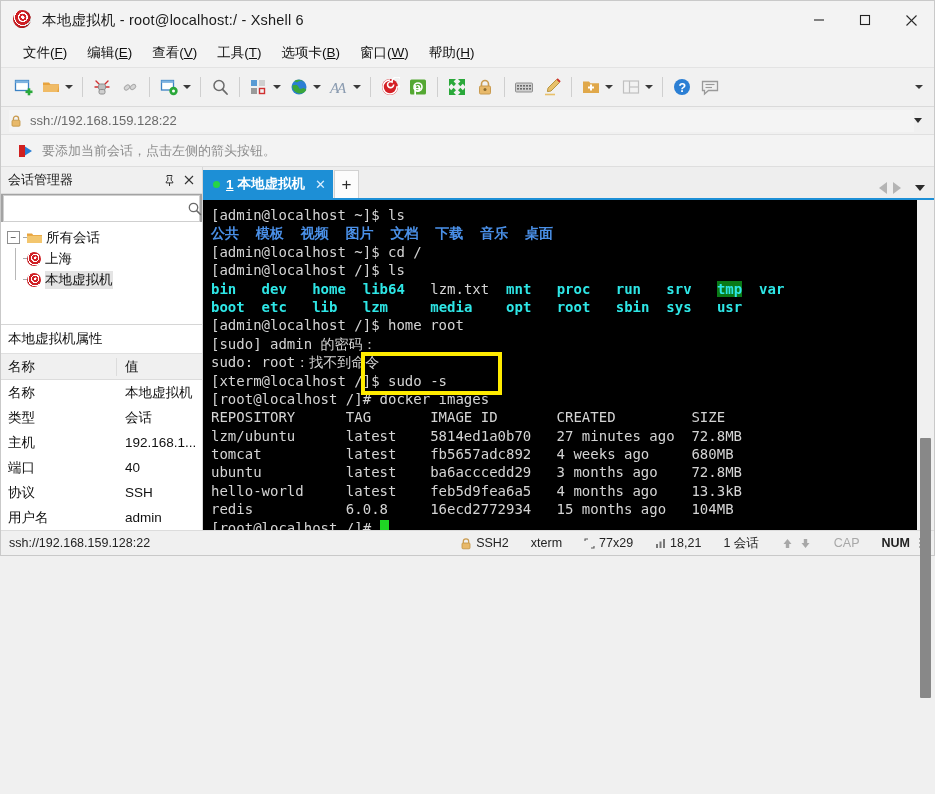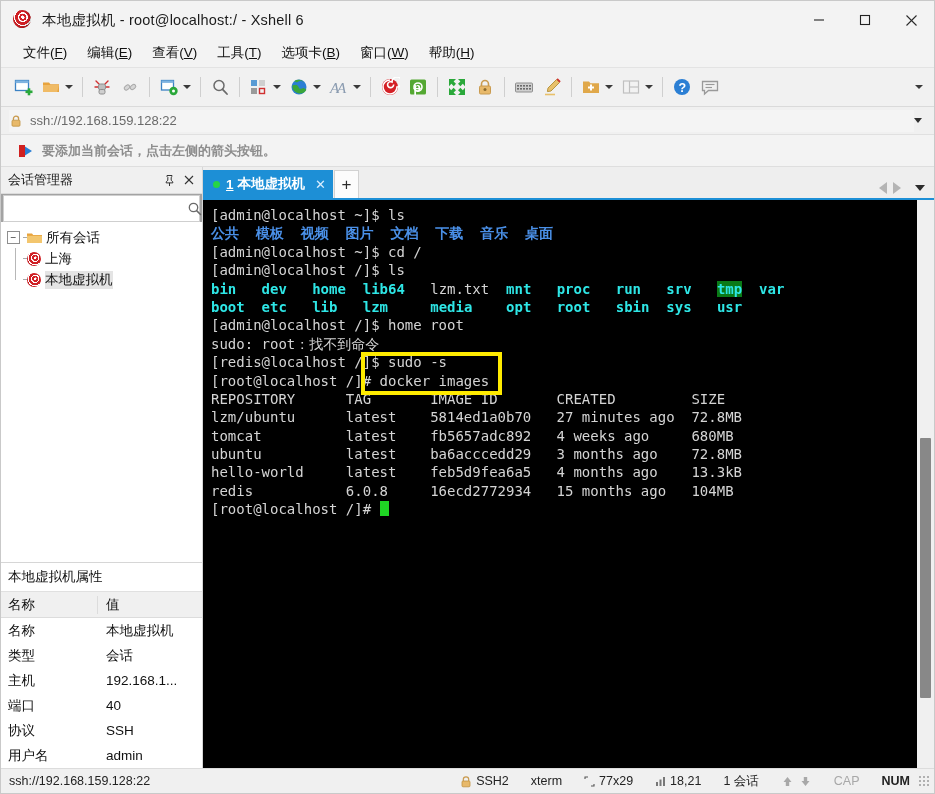--- a/index.html
+++ b/index.html
@@ -4,21 +4,21 @@
 <style>
   html,body{margin:0;padding:0;}
   body{
     width:935px;height:794px;overflow:hidden;
     background:#f0f0f0;
     font-family:"Liberation Sans","DejaVu Sans",sans-serif;
     font-size:13px;color:#1a1a1a;
     -webkit-font-smoothing:antialiased;
   }
   .app{
-    position:relative;width:935px;height:794px;
+    position:relative;width:935px;height:556px;
     background:#f3f3f3;
     border:1px solid #c9c9c9;
     box-sizing:border-box;
     display:flex;flex-direction:column;
   }
 
   
   .titlebar{
     height:38px;display:flex;align-items:center;
     background:#f3f3f3;flex:none;
@@ -84,21 +84,21 @@
   .addr-caret{
     width:0;height:0;border-left:4.5px solid transparent;border-right:4.5px solid transparent;
     border-top:5px solid #2f2f2f;margin-right:12px;
   }
 
   
   .noticebar{
     height:31px;background:#f3f3f3;display:flex;align-items:center;flex:none;
     border-bottom:1px solid #dedede;
   }
-  .notice-text{font-size:13px;color:#8d8d8d;margin-left:7px;font-weight:bold;}
+  .notice-text{font-size:13px;color:#8d8d8d;margin-left:7px;}
 
   
   .body{flex:1;display:flex;min-height:0;background:#f0f0f0;}
 
   
   .leftpanel{
     width:201px;flex:none;display:flex;flex-direction:column;
     background:#a3a3a3;border-right:1px solid #d6d6d6;min-height:0;
   }
   .panel-head{
@@ -139,21 +139,21 @@
   .tlabel.sel{background:#e4e4e4;}
 
   
   .prophead{
     height:28px;flex:none;display:flex;align-items:center;background:#fff;
     border-top:1px solid #d6d6d6;
     text-align:right;
   }
   .prophead span{font-size:13.5px;margin-left:7px;color:#111;}
   .propgrid{flex:none;background:#fff;border-top:1px solid #e0e0e0;}
-  .prow{display:flex;height:25px;align-items:center;font-size:13.5px;}
+  .prow{display:flex;height:25px;align-items:center;font-size:13.5px;gap:19px;}
   .prow.header{background:#f0f0f0;border-bottom:1px solid #dcdcdc;}
   .pcol1{width:96px;padding-left:7px;box-sizing:border-box;color:#111;}
   .pcol2{flex:1;padding-left:8px;box-sizing:border-box;color:#111;border-left:1px solid transparent;}
   .prow.header .pcol2{border-left:1px solid #dcdcdc;}
 
   
   .rightpanel{flex:1;display:flex;flex-direction:column;min-width:0;background:#f0f0f0;}
   .tabbar{
     height:31px;flex:none;display:flex;align-items:flex-end;background:#eeeeee;
     position:relative;
@@ -644,22 +644,23 @@
           <div class="ln"><span class="c-white">[admin@localhost ~]$ ls</span></div>
           <div class="ln"><span class="c-dirblue">公共  模板  视频  图片  文档  下载  音乐  桌面</span></div>
           <div class="ln"><span class="c-white">[admin@localhost ~]$ cd /</span></div>
           <div class="ln"><span class="c-white">[admin@localhost /]$ ls</span></div>
 
           <div class="ln"><span class="c-cyanb">bin</span><span class="c-white">   </span><span class="c-cyanb">dev</span><span class="c-white">   </span><span class="c-cyanb">home</span><span class="c-white">  </span><span class="c-cyanb">lib64</span><span class="c-white">   </span><span class="c-white">lzm.txt</span><span class="c-white">  </span><span class="c-cyanb">mnt</span><span class="c-white">   </span><span class="c-cyanb">proc</span><span class="c-white">   </span><span class="c-cyanb">run</span><span class="c-white">   </span><span class="c-cyanb">srv</span><span class="c-white">   </span><span class="c-tmp">tmp</span><span class="c-white">  </span><span class="c-cyanb">var</span></div>
 
           <div class="ln"><span class="c-cyanb">boot</span><span class="c-white">  </span><span class="c-cyanb">etc</span><span class="c-white">   </span><span class="c-cyanb">lib</span><span class="c-white">   </span><span class="c-cyanb">lzm</span><span class="c-white">     </span><span class="c-cyanb">media</span><span class="c-white">    </span><span class="c-cyanb">opt</span><span class="c-white">   </span><span class="c-cyanb">root</span><span class="c-white">   </span><span class="c-cyanb">sbin</span><span class="c-white">  </span><span class="c-cyanb">sys</span><span class="c-white">   </span><span class="c-cyanb">usr</span></div>
 
           <div class="ln"><span class="c-white">[admin@localhost /]$ home root</span></div>
+          <div class="ln"><span class="c-white">[sudo] admin 的密码：</span></div>
           <div class="ln"><span class="c-white">sudo: root：找不到命令</span></div>
-          <div class="ln"><span class="c-white">[redis@localhost /]$ sudo -s</span></div>
+          <div class="ln"><span class="c-white">[xterm@localhost /]$ sudo -s</span></div>
           <div class="ln"><span class="c-white">[root@localhost /]# docker images</span></div>
           <div class="ln"><span class="c-white">REPOSITORY      TAG       IMAGE ID       CREATED         SIZE</span></div>
           <div class="ln"><span class="c-white">lzm/ubuntu      latest    5814ed1a0b70   27 minutes ago  72.8MB</span></div>
           <div class="ln"><span class="c-white">tomcat          latest    fb5657adc892   4 weeks ago     680MB</span></div>
           <div class="ln"><span class="c-white">ubuntu          latest    ba6acccedd29   3 months ago    72.8MB</span></div>
           <div class="ln"><span class="c-white">hello-world     latest    feb5d9fea6a5   4 months ago    13.3kB</span></div>
           <div class="ln"><span class="c-white">redis           6.0.8     16ecd2772934   15 months ago   104MB</span></div>
           <div class="ln"><span class="c-white">[root@localhost /]# </span><span class="cursor"></span></div>
 
           <div class="hlbox" style="left:158px;top:152px;width:141px;height:43px;"></div>

